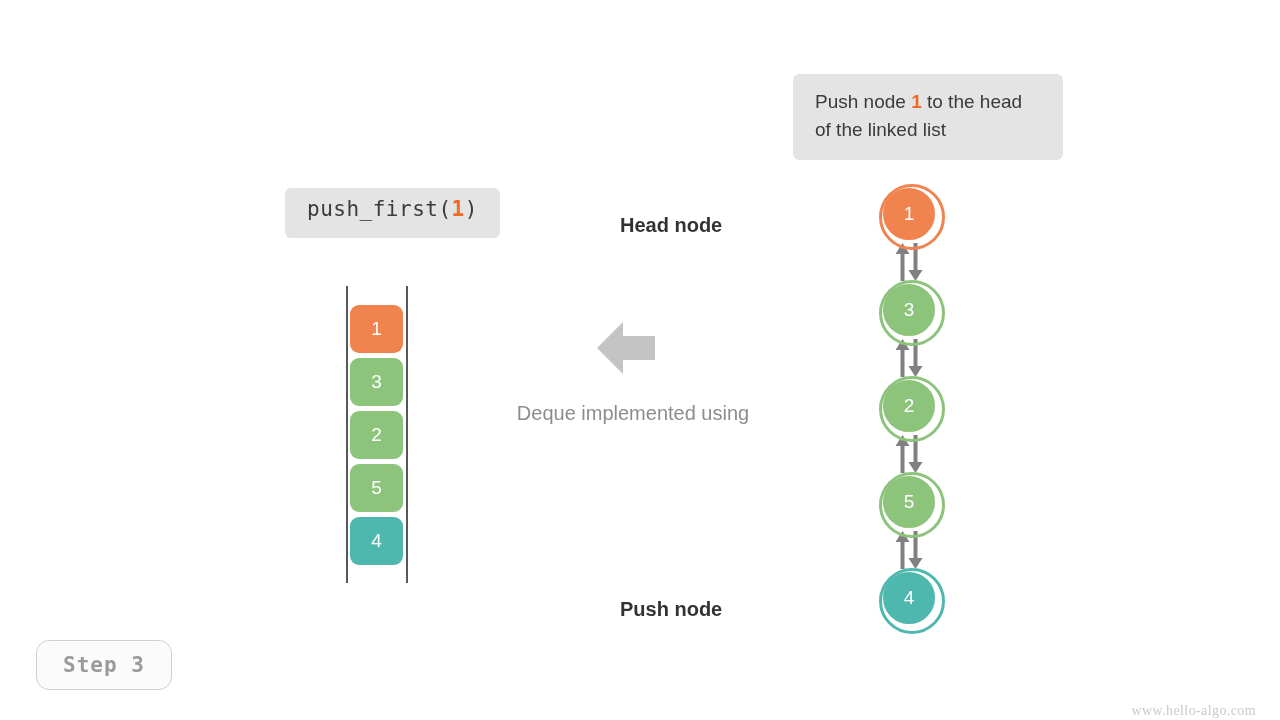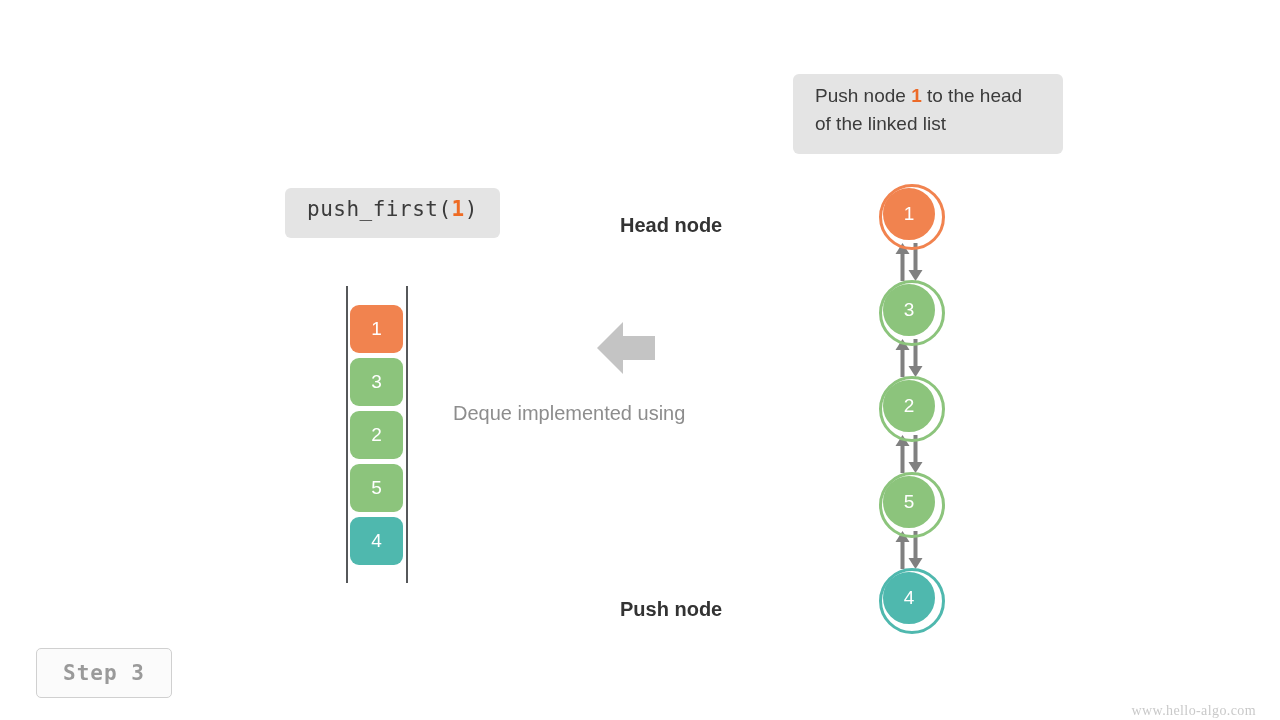--- a/index.html
+++ b/index.html
@@ -16,21 +16,21 @@
     -webkit-font-smoothing: antialiased;
   }
 
   
   .bubble {
     position: absolute;
     left: 793px;
     top: 74px;
     width: 270px;
     box-sizing: border-box;
-    padding: 8px 22px 16px 22px;
+    padding: 14px 22px 16px 22px;
     background: #e4e4e4;
     border-radius: 6px;
     font-size: 19px;
     line-height: 28px;
     color: #3b3b3b;
   }
   .bubble .hl {
     color: #ec6a28;
     font-weight: bold;
   }
@@ -94,21 +94,21 @@
     left: 597px;
     top: 320px;
     width: 58px;
     height: 56px;
   }
   .caption {
     position: absolute;
     left: 453px;
     top: 399px;
     width: 360px;
-    text-align: left;
+    text-align: center;
     font-size: 20px;
     line-height: 29px;
     color: #8d8d8d;
   }
 
   
   .linked-list {
     position: absolute;
     left: 880px;
     top: 185px;
@@ -158,28 +158,27 @@
   .label-head { left: 620px; top: 214px; width: 190px; }
   .label-tail { left: 620px; top: 598px; width: 190px; }
 
   
   .step-badge {
     position: absolute;
     left: 36px;
     top: 640px;
     padding: 12px 26px;
     border: 1.5px solid #d0d0d0;
-    border-radius: 5px;
+    border-radius: 13px;
     background: #fbfbfb;
     font-family: "DejaVu Sans Mono", monospace;
     font-size: 21px;
     font-weight: bold;
     color: #9a9a9a;
     letter-spacing: 1px;
-    margin-top: 8px;
   }
 
   
   .watermark {
     position: absolute;
     right: 24px;
     bottom: 1px;
     font-family: Liberation Serif, serif;
     font-size: 14px;
     color: #c9c9c9;

